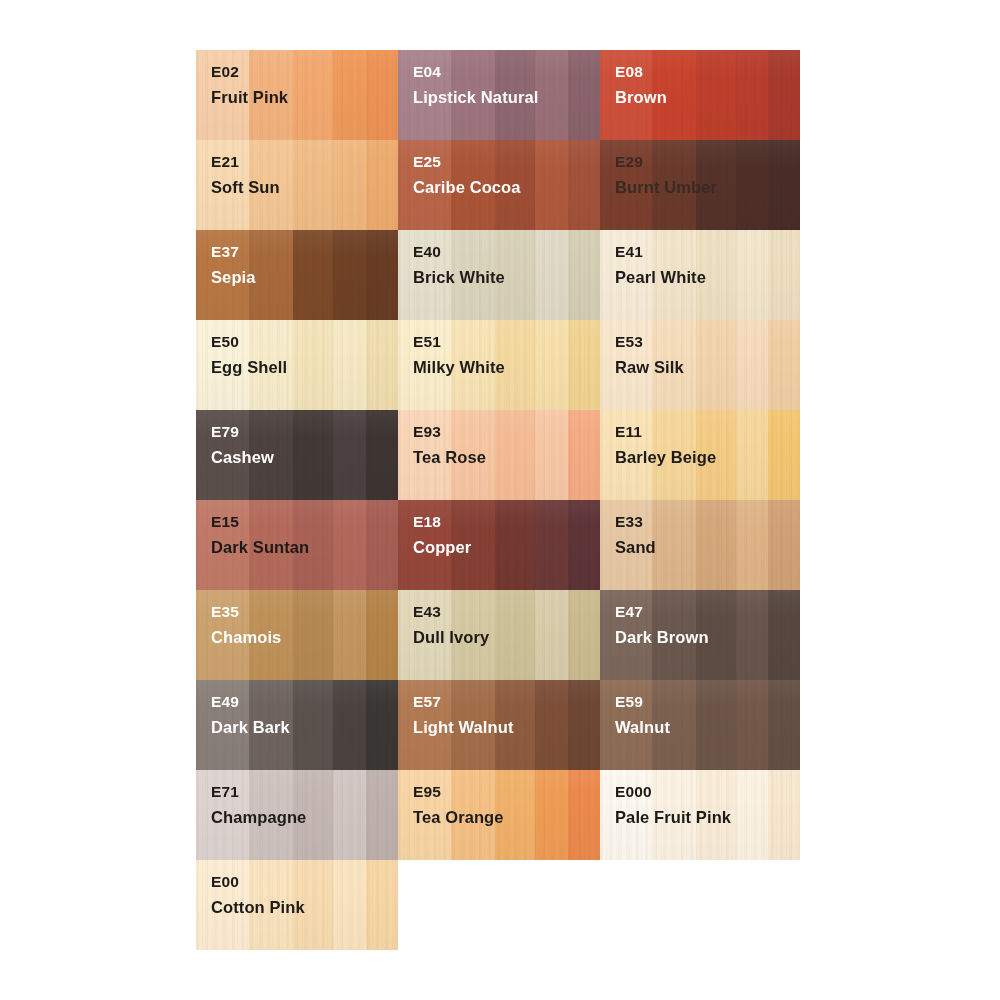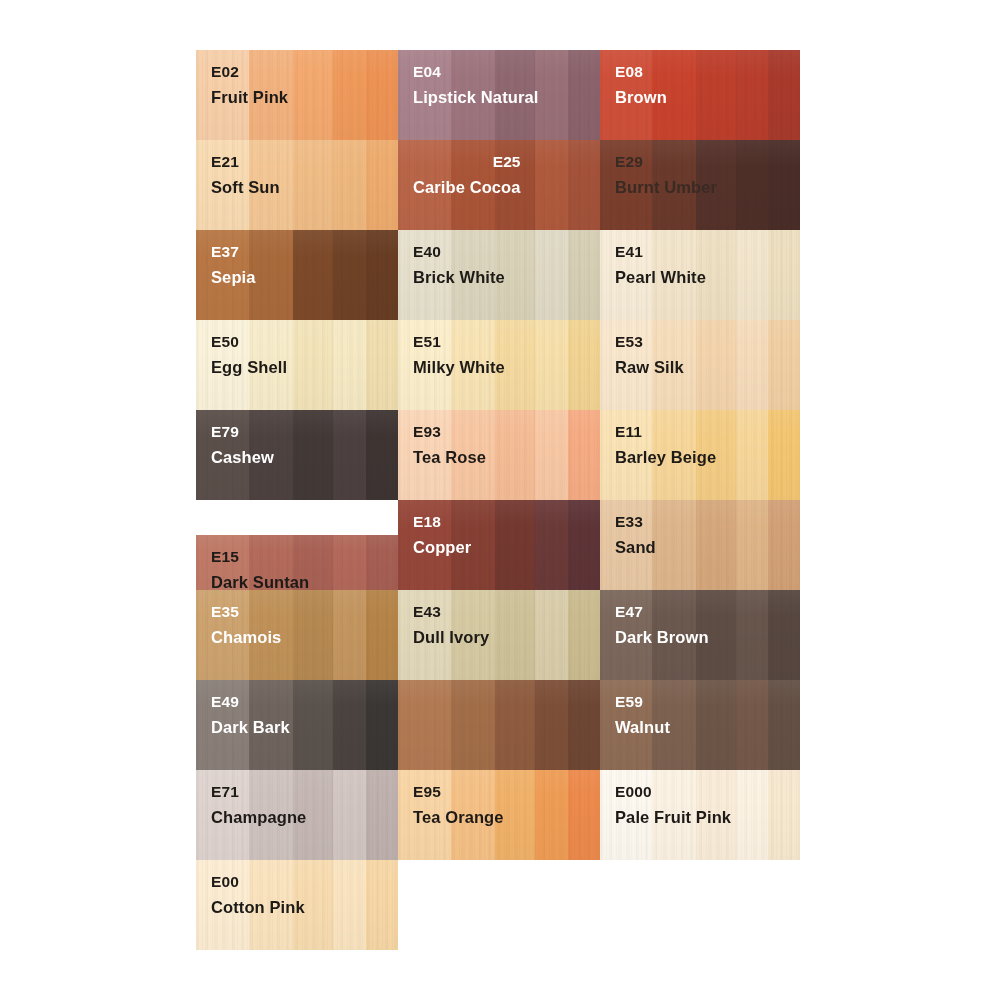--- a/index.html
+++ b/index.html
@@ -129,21 +129,21 @@
         <i style="background: rgb(239, 184, 127); width: 16%;"></i>
         <i style="background: rgb(238, 172, 110); width: 16%;"></i>
       </div>
       <div class="noise"></div>
       <div class="sheen"></div>
       <div class="lbl">
         <span class="code">E21</span>
         <span class="name">Soft Sun</span>
       </div>
     </div>
-    <div class="swatch light" style="background: rgb(176, 90, 61); text-align: right;">
+    <div class="swatch light" style="background: rgb(176, 90, 61);">
       <div class="bands">
         <i style="background: rgb(185, 101, 72); width: 26%;"></i>
         <i style="background: rgb(171, 85, 56); width: 22%;"></i>
         <i style="background: rgb(159, 78, 52); width: 20%;"></i>
         <i style="background: rgb(176, 90, 61); width: 16%;"></i>
         <i style="background: rgb(164, 82, 58); width: 16%;"></i>
       </div>
       <div class="noise"></div>
       <div class="sheen"></div>
       <div class="lbl">
@@ -294,21 +294,21 @@
         <i style="background: rgb(247, 215, 154); width: 16%;"></i>
         <i style="background: rgb(243, 198, 114); width: 16%;"></i>
       </div>
       <div class="noise"></div>
       <div class="sheen"></div>
       <div class="lbl">
         <span class="code">E11</span>
         <span class="name">Barley Beige</span>
       </div>
     </div>
-    <div class="swatch dark" style="background: #eab308; margin-top: 35px;">
+    <div class="swatch dark" style="background: #eab308;">
       <div class="bands">
         <i style="background: rgb(192, 122, 103); width: 26%;"></i>
         <i style="background: rgb(180, 107, 91); width: 22%;"></i>
         <i style="background: rgb(169, 98, 85); width: 20%;"></i>
         <i style="background: rgb(179, 105, 91); width: 16%;"></i>
         <i style="background: rgb(166, 95, 83); width: 16%;"></i>
       </div>
       <div class="noise"></div>
       <div class="sheen"></div>
       <div class="lbl">
@@ -409,20 +409,24 @@
     <div class="swatch light" style="background: rgb(155, 101, 71);">
       <div class="bands">
         <i style="background: rgb(178, 122, 83); width: 26%;"></i>
         <i style="background: rgb(162, 110, 73); width: 22%;"></i>
         <i style="background: rgb(143, 92, 63); width: 20%;"></i>
         <i style="background: rgb(125, 79, 56); width: 16%;"></i>
         <i style="background: rgb(111, 70, 52); width: 16%;"></i>
       </div>
       <div class="noise"></div>
       <div class="sheen"></div>
+      <div class="lbl">
+        <span class="code">E57</span>
+        <span class="name">Light Walnut</span>
+      </div>
     </div>
     <div class="swatch light" style="background: rgb(123, 95, 78); text-decoration: underline;">
       <div class="bands">
         <i style="background: rgb(143, 109, 86); width: 26%;"></i>
         <i style="background: rgb(125, 97, 80); width: 22%;"></i>
         <i style="background: rgb(109, 86, 72); width: 20%;"></i>
         <i style="background: rgb(117, 89, 74); width: 16%;"></i>
         <i style="background: rgb(100, 80, 69); width: 16%;"></i>
       </div>
       <div class="noise"></div>

